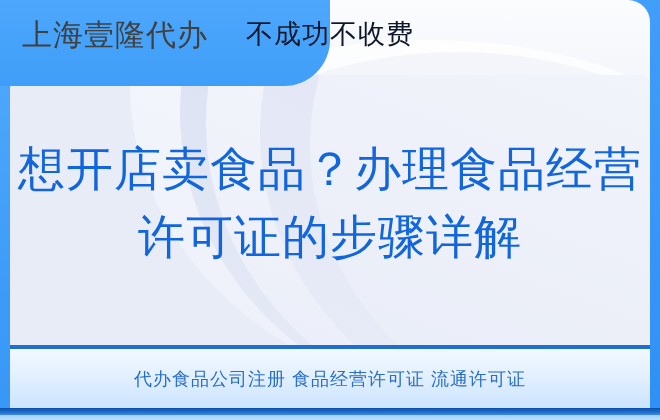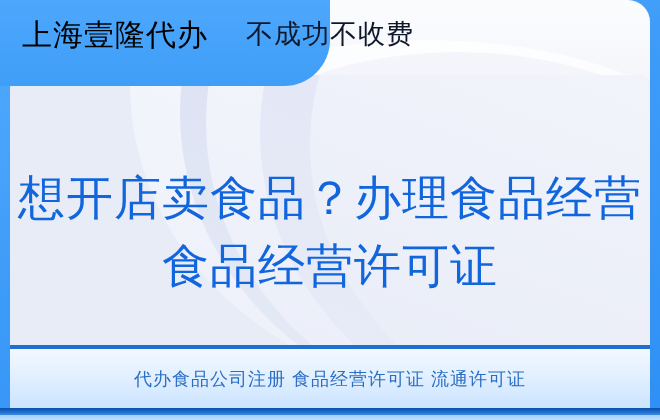--- a/index.html
+++ b/index.html
@@ -33,21 +33,21 @@
     background: linear-gradient(180deg, #4da7fc 0%, #3f9ef8 100%);
     border-bottom-right-radius: 46px;
     z-index: 6;
   }
   .brand-text {
     position: absolute;
     left: 22px;
     top: 18px;
     font-size: 30px;
     line-height: 34px;
-    color: #000000;
+    color: #404040;
     letter-spacing: 1px;
     z-index: 7;
     white-space: nowrap;
   }
 
   
   .top-panel {
     position: absolute;
     left: 268px;
     top: 0;
@@ -155,21 +155,20 @@
     position: absolute;
     left: 10px;
     right: 10px;
     top: 135px;
     z-index: 8;
     text-align: center;
     color: #1266dd;
     font-size: 46px;
     line-height: 68px;
     letter-spacing: 1px;
-    margin-top: 29px;
   }
   .headline .ln {
     display: block;
     white-space: nowrap;
   }
   .headline .ln1 {
     font-size: 47px;
   }
   .headline .ln2 {
     font-size: 47px;
@@ -236,21 +235,21 @@
   <div class="main-panel">
     <div class="sw1"></div>
     <div class="sw2"></div>
     <div class="sw3"></div>
     <div class="sw4"></div>
     <div class="sw5"></div>
   </div>
 
   <div class="headline">
     <span class="ln ln1">想开店卖食品？办理食品经营</span>
-    <span class="ln ln2">食品经营许可证</span>
+    <span class="ln ln2">许可证的步骤详解</span>
   </div>
 
   <div class="bottom-bar">
     <span class="keywords">代办食品公司注册 食品经营许可证 流通许可证</span>
   </div>
   <div class="bottom-strip"></div>
   <div class="bottom-strip-glow"></div>
 
 </div>
 

